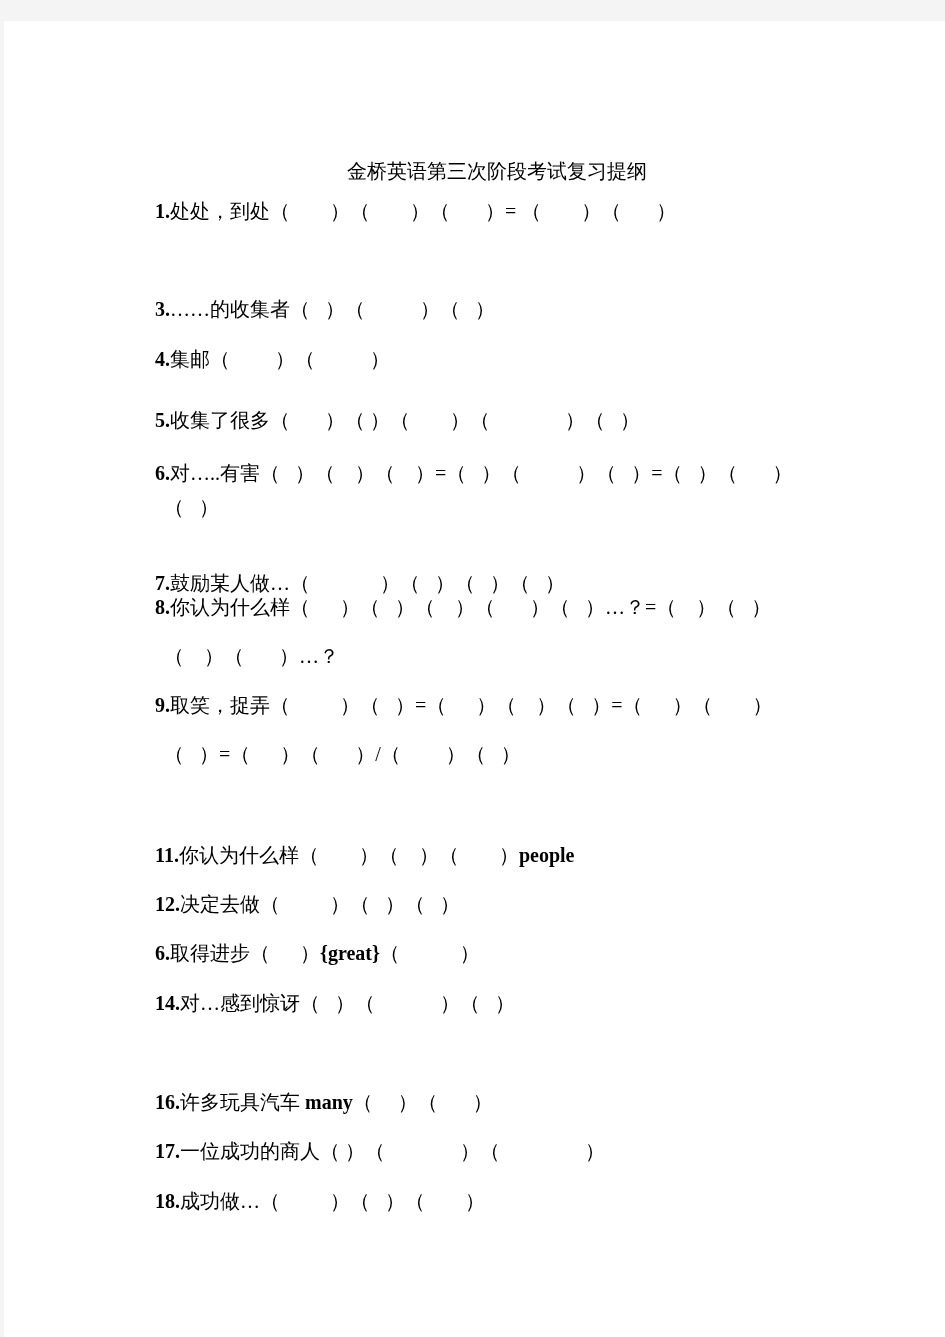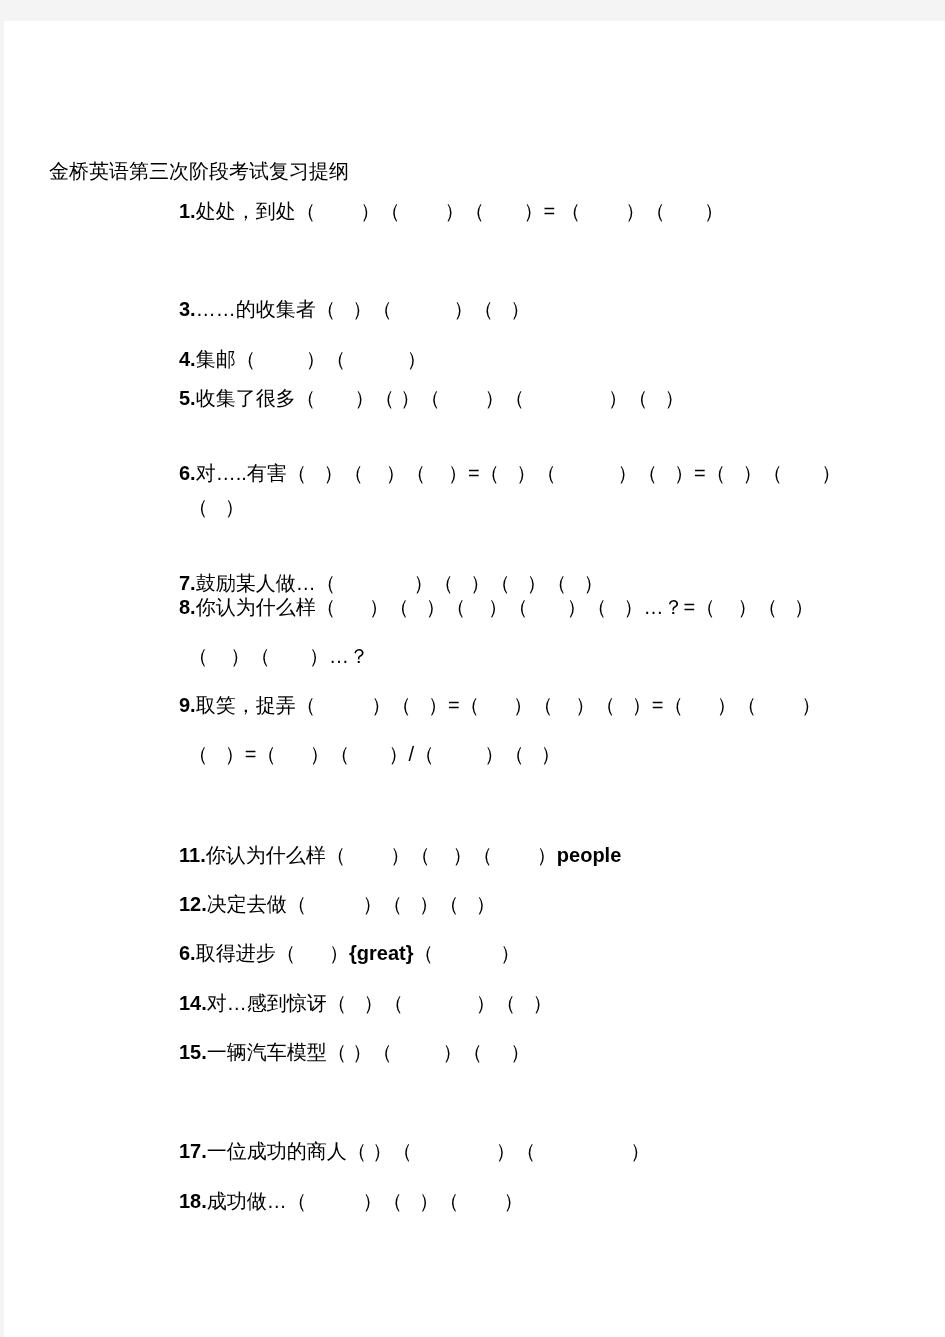--- a/index.html
+++ b/index.html
@@ -8,47 +8,46 @@
     position: relative; overflow: hidden;
     font-family: "DejaVu Serif", "Liberation Serif", serif;
     color: #000;
   }
   .page {
     position: absolute; left: 4px; top: 21px; width: 941px; height: 1316px;
     background: #ffffff;
   }
   .title {
     position: absolute; top: 137px; left: 0; width: 100%;
-    text-align: left; font-size: 20px; padding-left: 45px; box-sizing: border-box;
+    text-align: center; font-size: 20px; padding-left: 45px; box-sizing: border-box;
     font-family: Liberation Mono, monospace;
   }
   .line {
     position: absolute; left: 151px; font-size: 20px; white-space: pre;
-    font-family: Liberation Sans, sans-serif;
-    margin-left: 24px;
+    font-family: Liberation Serif, serif;
   }
   .line .num, .line .en { font-weight: bold; }
 </style>
 </head>
 <body>
 
 <div class="page">
   <div class="title">金桥英语第三次阶段考试复习提纲</div>
 
   <div class="line" style="top:177px"><span class="num">1.</span><span>处处，到处（        ）（        ）（       ）= （        ）（       ）</span></div>
   <div class="line" style="top:275px"><span class="num">3.</span><span>……的收集者（   ）（           ）（   ）</span></div>
   <div class="line" style="top:325px"><span class="num">4.</span><span>集邮（         ）（           ）</span></div>
-  <div class="line" style="top:364px"><span class="num">5.</span><span>收集了很多（       ）（ ）（        ）（               ）（   ）</span></div>
+  <div class="line" style="top:386px"><span class="num">5.</span><span>收集了很多（       ）（ ）（        ）（               ）（   ）</span></div>
   <div class="line" style="top:439px"><span class="num">6.</span><span>对…..有害（   ）（    ）（    ）=（   ）（           ）（   ）=（   ）（       ）</span></div>
   <div class="line" style="top:473px;left:160px"><span>（   ）</span></div>
   <div class="line" style="top:549px"><span class="num">7.</span><span>鼓励某人做…（              ）（   ）（   ）（   ）</span></div>
   <div class="line" style="top:573px"><span class="num">8.</span><span>你认为什么样（      ）（   ）（    ）（       ）（   ）…？=（    ）（   ）</span></div>
   <div class="line" style="top:622px;left:160px"><span>（    ）（       ）…？</span></div>
   <div class="line" style="top:671px"><span class="num">9.</span><span>取笑，捉弄（          ）（   ）=（      ）（    ）（   ）=（      ）（        ）</span></div>
   <div class="line" style="top:720px;left:160px"><span>（   ）=（      ）（       ）/（         ）（   ）</span></div>
   <div class="line" style="top:821px"><span class="num">11.</span><span>你认为什么样（        ）（    ）（        ）</span><span class="en">people</span></div>
   <div class="line" style="top:870px"><span class="num">12.</span><span>决定去做（          ）（   ）（   ）</span></div>
   <div class="line" style="top:919px"><span class="num">6.</span><span>取得进步（      ）</span><span class="en">{great}</span><span>（            ）</span></div>
   <div class="line" style="top:969px"><span class="num">14.</span><span>对…感到惊讶（   ）（             ）（   ）</span></div>
-  <div class="line" style="top:1018px"><span class="num">15.</span><span>一辆汽车模型（ ）（         ）（     ）</span></div>
+  <div class="line" style="top:1068px"><span class="num">16.</span><span>许多玩具汽车 </span><span class="en">many</span><span>（     ）（       ）</span></div>
   <div class="line" style="top:1117px"><span class="num">17.</span><span>一位成功的商人（ ）（               ）（                 ）</span></div>
   <div class="line" style="top:1167px"><span class="num">18.</span><span>成功做…（          ）（   ）（        ）</span></div>
 </div>
 
 </body></html>

